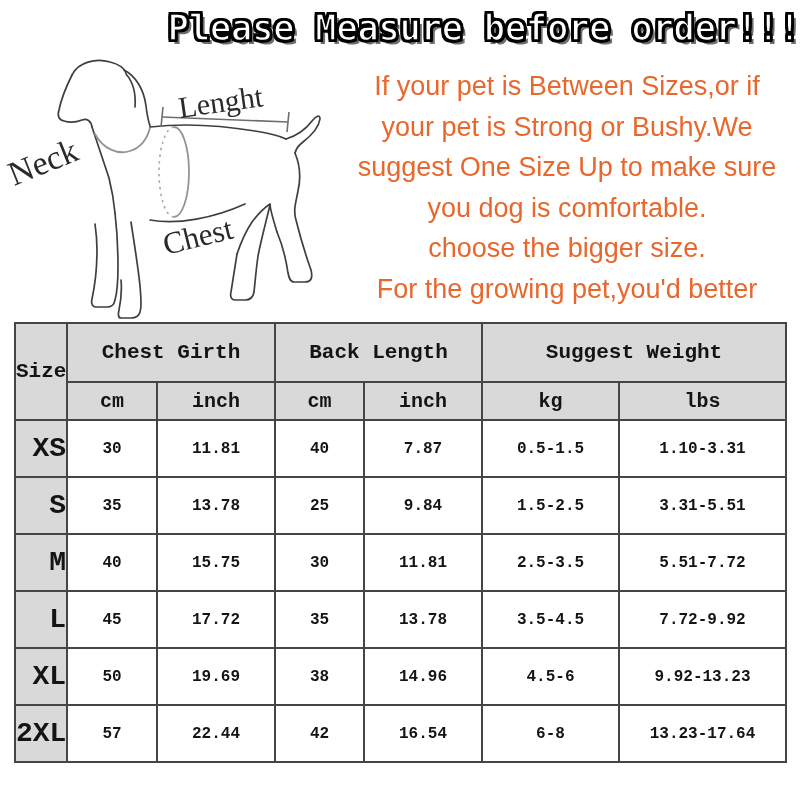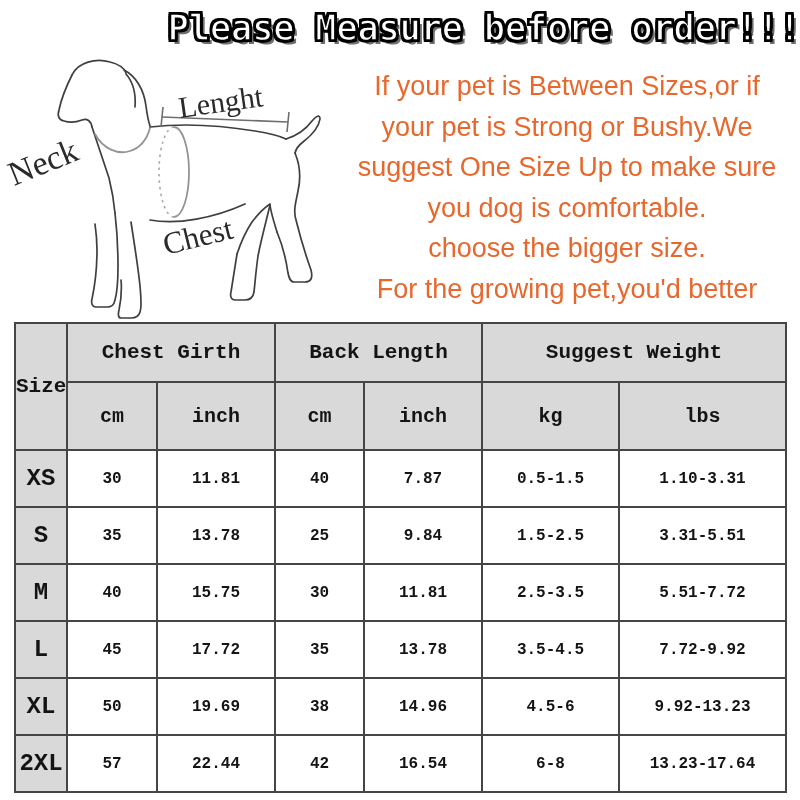--- a/index.html
+++ b/index.html
@@ -49,23 +49,23 @@
     font-family:"Liberation Mono","DejaVu Sans Mono",monospace;
     color:var(--ink);
   }
   .size-table th,.size-table td{
     border:2px solid var(--table-border);
     text-align:center;vertical-align:middle;
     font-weight:bold;padding:0;margin-top:16px;
   }
   .size-table thead th{background:var(--table-header-bg);font-size:21px;}
   .size-table thead tr.h1 th{height:59px;}
-  .size-table thead tr.h2 th{height:68px;font-size:20px;}
+  .size-table thead tr.h2 th{height:38px;font-size:20px;}
   .size-table tbody tr{height:57px;}
-  .size-table tbody th{background:var(--table-header-bg);font-size:24px;}
+  .size-table tbody th{background:var(--table-header-bg);font-size:28px;text-align:right;}
   .size-table tbody td{background:#ffffff;font-size:16px;}
 </style>
 </head>
 <body>
 
 <h1 class="title">Please Measure before order!!!</h1>
 
 <div class="diagram">
   <svg width="340" height="270" viewBox="0 0 340 270">
 

